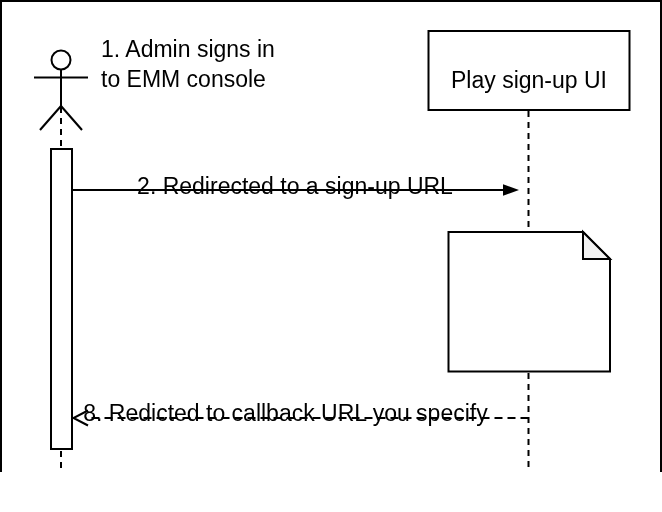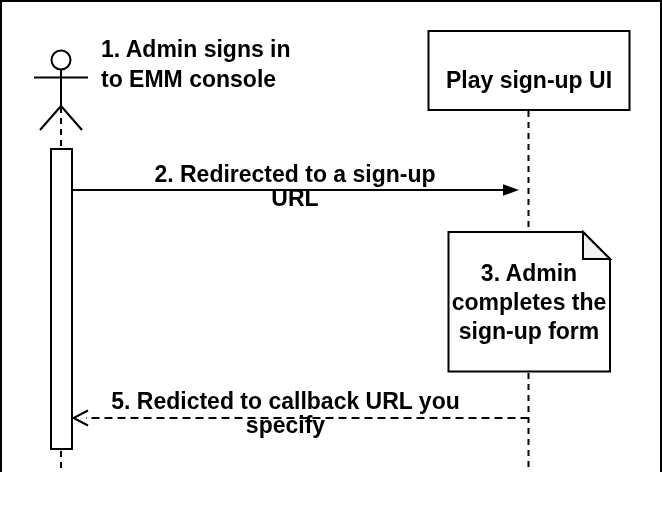--- a/index.html
+++ b/index.html
@@ -8,34 +8,33 @@
     background: #ffffff;
   }
   #canvas {
     position: relative;
     width: 662px;
     height: 472px;
     background: #ffffff;
     font-family: "Liberation Sans", sans-serif;
     color: #000000;
     overflow: hidden;
-    font-weight: bold;
   }
   #diagram-svg {
     position: absolute;
     left: 0;
     top: 0;
   }
   .label {
     position: absolute;
     font-size: 23px;
     color: #000000;
   }
   .preline { white-space: pre-line; }
-  .center { text-align: center; }
+  .center { text-align: center; margin-top: 12px; }
   .flex-center {
     display: flex;
     align-items: center;
     justify-content: center;
   }
   #msg1-label { left: 101px; top: 34px; width: 250px; line-height: 30px; }
   #msg2-label { left: 135px; top: 162px; width: 320px; line-height: 24px; }
   #msg4-label { left: 83px;  top: 389px; width: 405px; line-height: 24px; }
   #participant-label { left: 428px; top: 40px; width: 202px; height: 79px; line-height: 24px; }
   #note-label { left: 448px; top: 232px; width: 162px; height: 140px; line-height: 29px; }
@@ -84,19 +83,16 @@
     </g>
   </svg>
 
   <div id="msg1-label" class="label preline">1. Admin signs in
 to EMM console</div>
 
   <div id="msg2-label" class="label center">2. Redirected to a sign-up URL</div>
 
   <div id="participant-label" class="label flex-center">Play sign-up UI</div>
 
-  <div id="note-label" class="label flex-center center preline">3. Admin
-completes the
-sign-up form</div>
 
-  <div id="msg4-label" class="label center">5. Redicted to callback URL you specify</div>
+  <div id="msg4-label" class="label center">8. Redicted to callback URL you specify</div>
 
 </div>
 
 </body></html>

